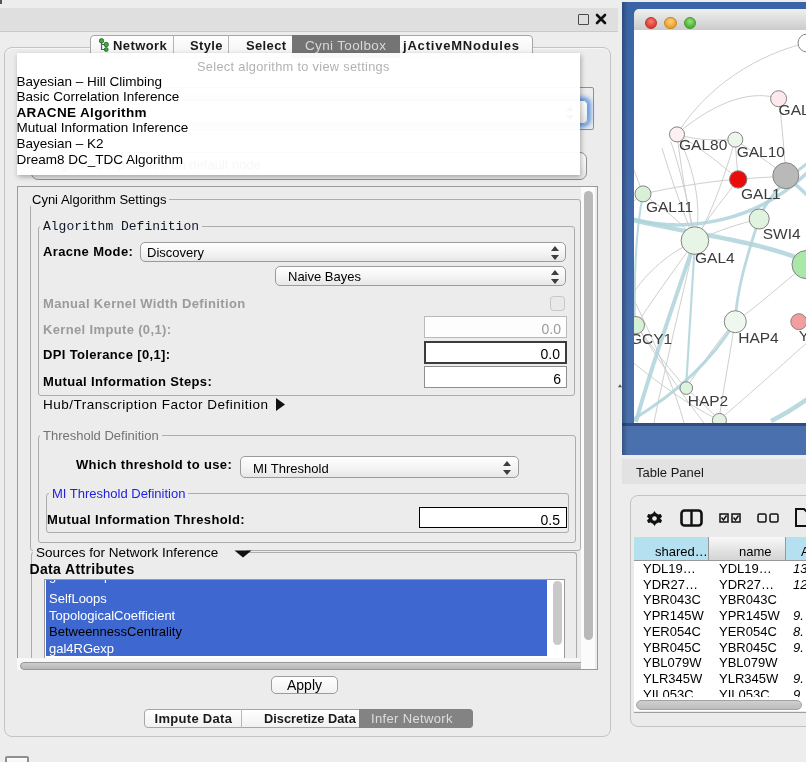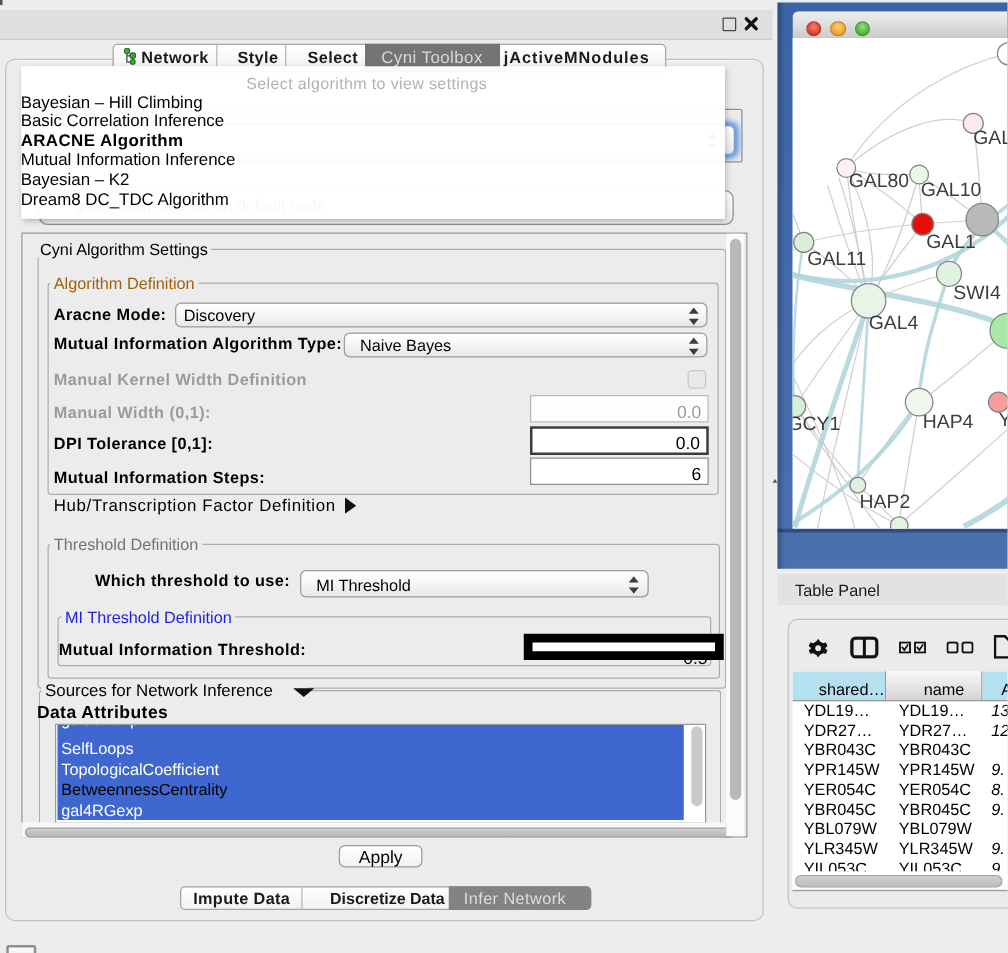--- a/index.html
+++ b/index.html
@@ -42,41 +42,40 @@
   <div class="combo" style="left:14px;top:94px;width:556px;height:28px;border-radius:7px;border-color:#8f8f8f;"></div>
   <div class="lbl" style="left:43px;top:100px;color:#333;">gal4RGexp filtered on default node</div>
 </div>
 
 <div class="abs" style="left:16.5px;top:186px;width:581px;height:484px;border:1px solid #9a9a9a;box-sizing:border-box;"></div>
 
 <div class="group" style="left:30px;top:199px;width:549px;height:350px;"></div>
 <div class="gtitle" style="left:29px;top:193px;">Cyni Algorithm Settings</div>
 
 <div class="group" style="left:38px;top:226px;width:535px;height:168px;"></div>
-<div class="gtitle" style="left:40px;top:220px;color:#a16207;">Algorithm Definition</div>
+<div class="gtitle" style="left:40px;top:220px;color:#0f172a;font-family:Liberation Mono, monospace;">Algorithm Definition</div>
 
 <div class="lbl b" style="left:43px;top:244.5px;">Aracne Mode:</div>
 <div class="combo" style="left:140px;top:241.5px;width:426px;height:20px;">
   <div class="ctext" style="top:3.5px;left:6px;">Discovery</div>
   <svg class="abs" style="right:5px;top:3px;" width="10" height="14" viewBox="0 0 10 14">
         <path d="M5 0 L9 5 L1 5 Z" fill="#3d3d3d"></path>
         <path d="M5 14 L9 9 L1 9 Z" fill="#3d3d3d"></path>
       </svg>
 </div>
-<div class="lbl b" style="left:43px;top:268px;">Mutual Information Algorithm Type:</div>
 <div class="combo" style="left:275px;top:265.5px;width:291px;height:20.5px;">
   <div class="ctext" style="top:3.5px;">Naive Bayes</div>
   <svg class="abs" style="right:5px;top:3px;" width="10" height="14" viewBox="0 0 10 14">
         <path d="M5 0 L9 5 L1 5 Z" fill="#3d3d3d"></path>
         <path d="M5 14 L9 9 L1 9 Z" fill="#3d3d3d"></path>
       </svg>
 </div>
 <div class="lbl b gray" style="left:43px;top:297px;text-align:center;">Manual Kernel Width Definition</div>
 <div class="abs" style="left:550px;top:296px;width:13px;height:13px;border:1px solid #c6c6c6;border-radius:3.5px;background:#e9e9e9;"></div>
-<div class="lbl b gray" style="left:43px;top:322.5px;">Manual Width (0,1):</div>
+<div class="lbl b gray" style="left:43px;top:322.5px;">Kernel Impute (0,1):</div>
 <div class="field" style="left:424px;top:315.5px;width:143px;height:22px;border:1px solid #b9b9b9;background:#fdfdfd;color:#9b9b9b;padding:4px 5px 0 0;">0.0</div>
 <div class="lbl b" style="left:43px;top:348px;">DPI Tolerance [0,1]:</div>
 <div class="field" style="left:424px;top:340.5px;width:143px;height:23px;border:2px solid #3c3c3c;color:#000;padding:3.5px 5px 0 0;">0.0</div>
 <div class="lbl b" style="left:43px;top:375px;">Mutual Information Steps:</div>
 <div class="field" style="left:424px;top:366px;width:143px;height:22px;border:1px solid #8f8f8f;color:#000;padding:4px 5px 0 0;">6</div>
 
 <div class="lbl" style="left:43px;top:398px;font-size:13.5px;letter-spacing:0.5px;">Hub/Transcription Factor Definition</div>
 <svg class="abs" style="left:275px;top:398px;" width="11" height="13" viewBox="0 0 11 13">
       <path d="M1 0 L10 6.5 L1 13 Z" fill="#111"></path>
     </svg>
@@ -88,21 +87,21 @@
   <div class="ctext" style="top:4.5px;">MI Threshold</div>
   <svg class="abs" style="right:6px;top:4px;" width="10" height="14" viewBox="0 0 10 14">
         <path d="M5 0 L9 5 L1 5 Z" fill="#3d3d3d"></path>
         <path d="M5 14 L9 9 L1 9 Z" fill="#3d3d3d"></path>
       </svg>
 </div>
 
 <div class="group" style="left:46px;top:493px;width:521px;height:38px;"></div>
 <div class="gtitle" style="left:49px;top:487px;color:#2222dd;">MI Threshold Definition</div>
 <div class="lbl b" style="left:47px;top:512.5px;">Mutual Information Threshold:</div>
-<div class="field" style="left:419px;top:507px;width:160px;height:21px;border:7px solid #000000;color:#000;padding:4px 6px 0 0;">0.5</div>
+<div class="field" style="left:419px;top:507px;width:148px;height:21px;border:1px solid #000000;color:#000;padding:4px 6px 0 0;">0.5</div>
 
 <div class="group" style="left:31px;top:552px;width:544px;height:116px;border-bottom:none;"></div>
 <div class="gtitle" style="left:33px;top:546px;font-size:13.5px;padding:0 28px 0 3px;">Sources for Network Inference</div>
 <svg class="abs" style="left:234px;top:549.5px;" width="18" height="8" viewBox="0 0 18 8">
       <path d="M0.5 0.5 L17.5 0.5 L9 7.5 Z" fill="#111"></path>
     </svg>
 <div class="lbl b" style="left:29.5px;top:562.5px;font-size:14px;">Data Attributes</div>
 
 <div class="abs" style="left:44px;top:579px;width:519px;height:78px;border:1px solid #9a9a9a;background:#fff;overflow:hidden;">
   <div class="abs" style="left:1px;top:0px;width:501px;height:76px;background:#3e67cf;"></div>

